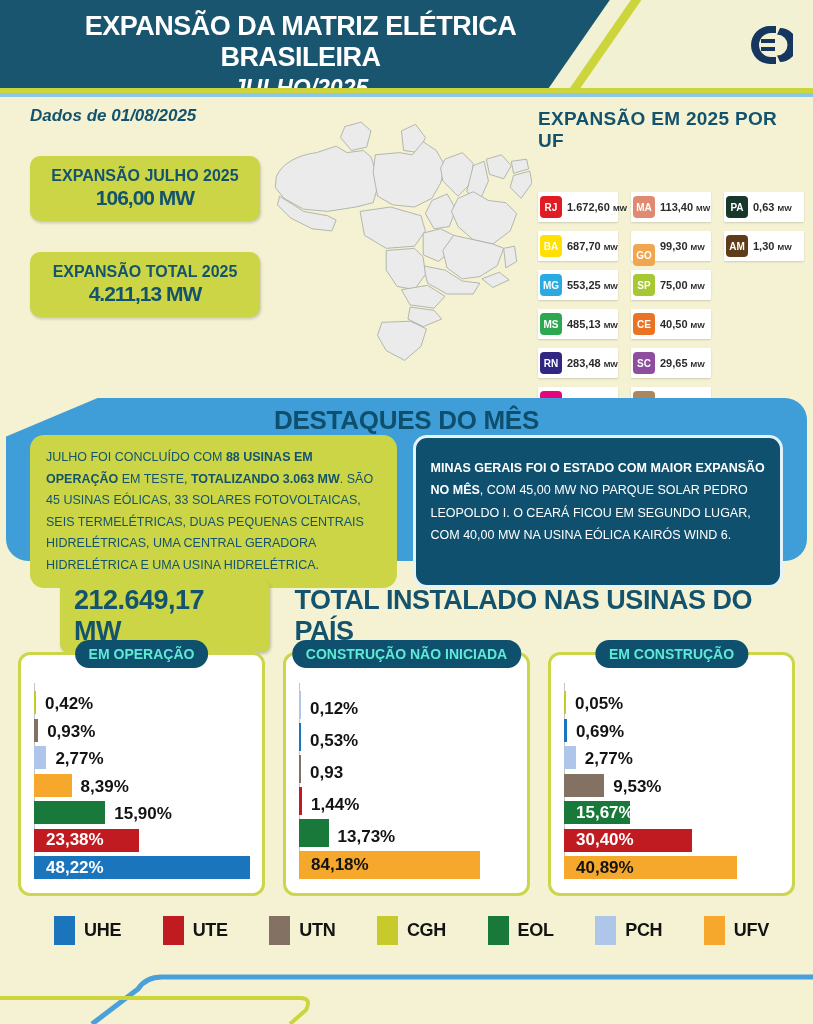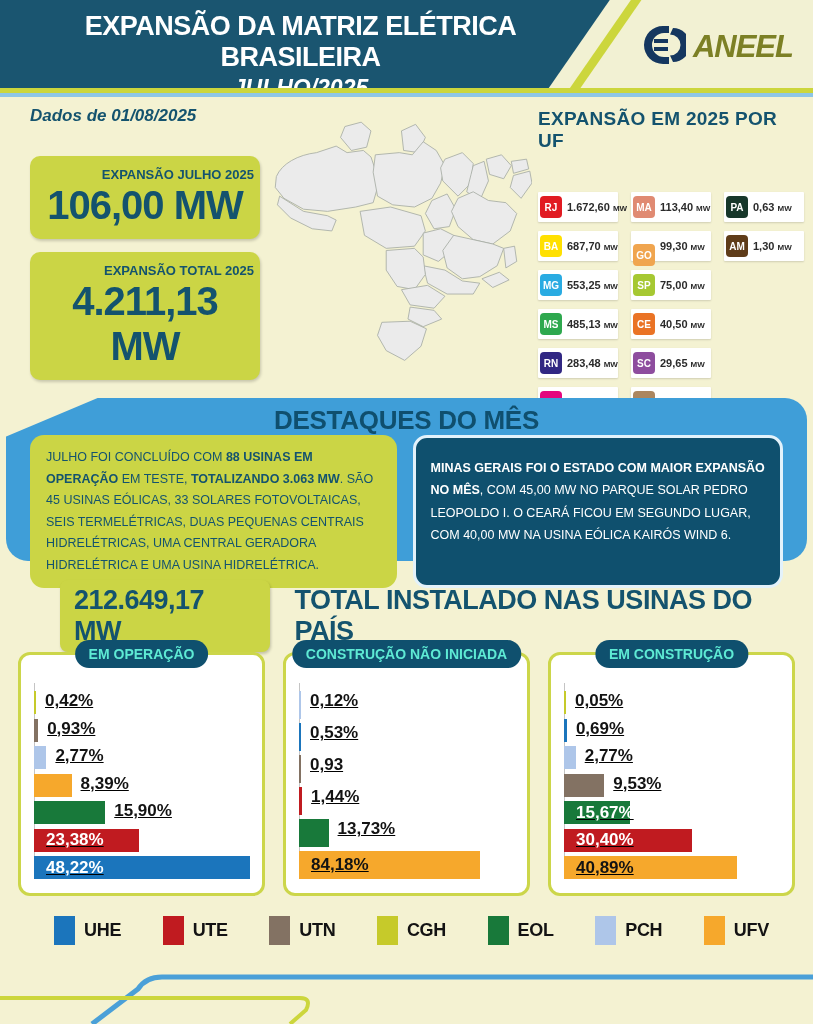--- a/index.html
+++ b/index.html
@@ -14,22 +14,22 @@
   .hdr-sub{font-size:23px;font-weight:700;font-style:italic;margin-top:2px;}
   .logo{position:absolute;top:25px;right:20px;display:flex;align-items:center;gap:7px;}
   .logo-text{font-size:31px;font-weight:700;font-style:italic;color:#7c8025;letter-spacing:-1px;}
   .rule-green{position:absolute;top:88px;left:0;width:100%;height:5px;background:#ccd63c;}
   .rule-blue{position:absolute;top:93px;left:0;width:100%;height:4px;background:#8ec6e6;}
   
   .dados{position:absolute;top:106px;left:30px;font-style:italic;font-weight:700;color:#14536e;font-size:17px;}
   .kpi{position:absolute;left:30px;width:218px;background:#cbd545;border-radius:10px;text-align:center;
        color:#14536e;padding:11px 6px;box-shadow:1px 2px 3px rgba(0,0,0,.18);}
   .kpi1{top:156px;} .kpi2{top:252px;}
-  .kpi-label{font-size:13px;font-weight:700;text-align:right;}
-  .kpi-value{font-size:40px;font-weight:700;letter-spacing:-1px;margin-top:1px;}
+  .kpi-label{font-size:16px;font-weight:700;}
+  .kpi-value{font-size:21px;font-weight:700;letter-spacing:-1px;margin-top:1px;}
   .map{position:absolute;left:260px;top:120px;}
   .map path{stroke:#a9aea6;stroke-width:0.8;fill:#ebebeb;}
   
   .uf{position:absolute;left:538px;top:108px;width:266px;}
   .uf-title{font-size:19px;font-weight:700;color:#14536e;letter-spacing:0.3px;}
   .uf-grid{display:flex;gap:13px;margin-top:40px;}
   .uf-col{display:flex;flex-direction:column;gap:9px;width:80px;}
   .uf-row{background:#fff;border-radius:1px;display:flex;align-items:center;gap:5px;padding:2px;height:26px;
           box-shadow:0 1px 2px rgba(0,0,0,.15);}
   .uf-badge{width:22px;height:22px;border-radius:4px;color:#fff;font-size:10px;font-weight:700;
@@ -52,21 +52,21 @@
              color:#14536e;letter-spacing:-0.5px;box-shadow:1px 2px 3px rgba(0,0,0,.2);}
   .total-label{font-size:27px;font-weight:700;color:#14536e;letter-spacing:-0.5px;}
   
   .charts{position:absolute;top:652px;left:18px;right:18px;display:flex;gap:18px;}
   .card{flex:1;position:relative;background:#fff;border:3px solid #ccd64a;border-radius:12px;height:238px;}
   .pill{position:absolute;top:-15px;left:50%;transform:translateX(-50%);background:#0f506e;color:#5eead4;
         font-size:14px;font-weight:700;padding:6px 14px;border-radius:15px;white-space:nowrap;}
   .bars{position:absolute;top:36px;left:13px;right:12px;bottom:14px;display:flex;flex-direction:column;
         justify-content:space-between;}
   .bars:before{content:"";position:absolute;left:0;top:-8px;bottom:0;width:1px;background:#c4c4c4;}
-  .bar-row{display:flex;align-items:flex-start;position:relative;text-decoration:underline;}
+  .bar-row{display:flex;align-items:flex-end;position:relative;}
   .bar{min-width:2px;display:flex;align-items:center;}
   .bar-label{font-size:17px;font-weight:700;color:#131313;margin-left:9px;white-space:nowrap;}
   .bar-label.inside{margin-left:12px;}
   
   .legend{position:absolute;top:916px;left:54px;right:44px;display:flex;justify-content:space-between;}
   .lg{display:flex;align-items:center;gap:9px;}
   .lg-swatch{width:21px;height:29px;}
   .lg-label{font-size:18px;font-weight:700;color:#131313;letter-spacing:-0.3px;}
   .decor{position:absolute;left:0;bottom:0;}
 </style>
@@ -86,21 +86,20 @@
       <span>
         <svg width="44" height="40" viewBox="0 0 44 40">
           <g fill="#15375f">
             <path d="M21,1 a18,18 0 0 0 0,38 l6,0 0,-7 -5,0 a11,11 0 0 1 0,-24 l5,0 0,-7 z"></path>
             <rect x="12" y="14" width="14" height="4"></rect>
             <rect x="12" y="22" width="14" height="4"></rect>
             <path d="M31,3 a17,17 0 0 1 0,34 l-3,-6.5 a10.5,10.5 0 0 0 0,-21 z"></path>
           </g>
         </svg>
       </span>
-      <span class="logo-text">ANEEL</span>
     </div>
   </header>
   <div class="rule-green"></div>
   <div class="rule-blue"></div>
 
   <div class="dados">Dados de 01/08/2025</div>
 
   <div class="kpi kpi1">
     <div class="kpi-label">EXPANSÃO JULHO 2025</div>
     <div class="kpi-value">106,00 MW</div>

